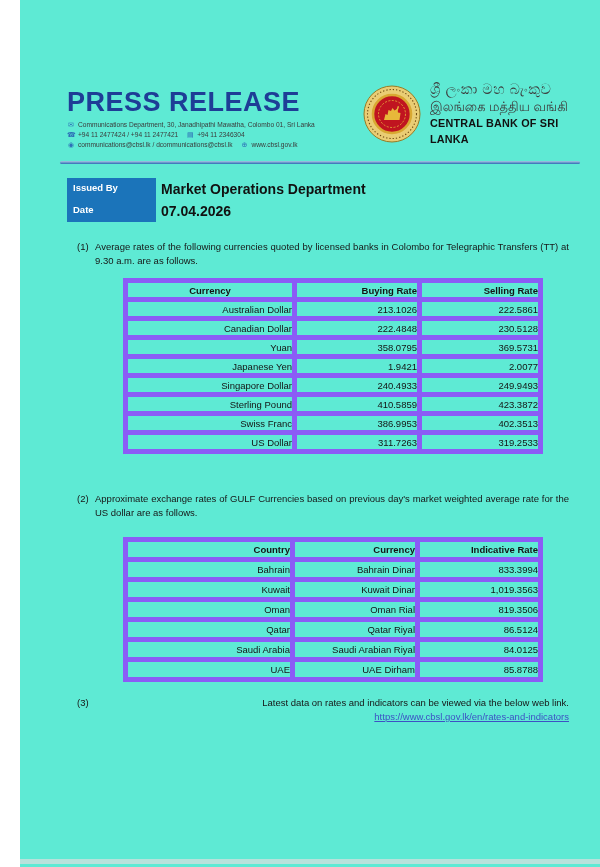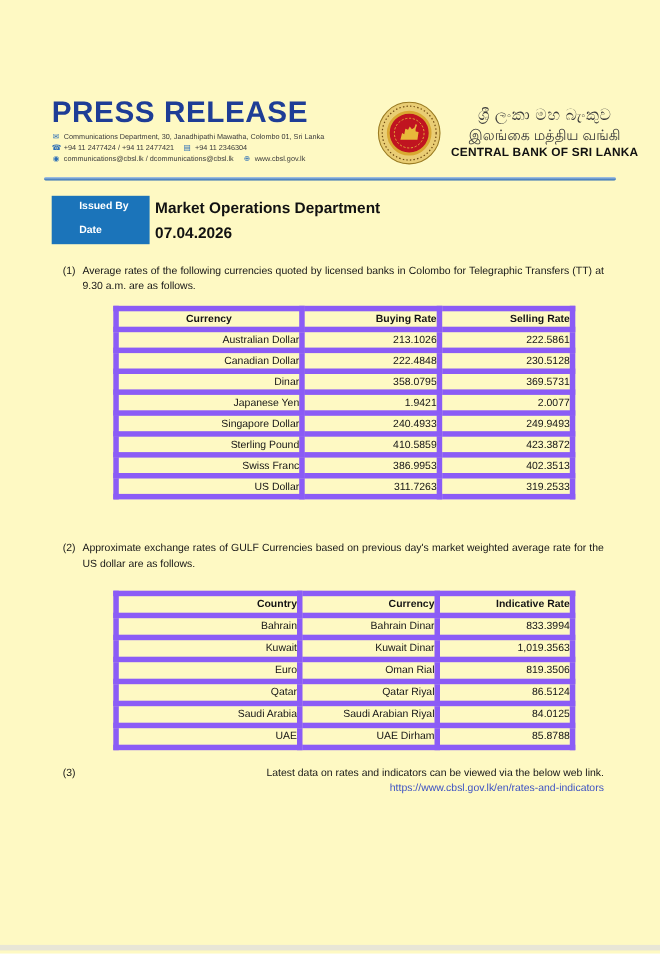--- a/index.html
+++ b/index.html
@@ -4,66 +4,66 @@
 <style>
   * { margin: 0; padding: 0; box-sizing: border-box; }
   html, body { background: #ffffff; }
   body {
     width: 600px; height: 867px;
     font-family: "Liberation Sans", "DejaVu Sans", sans-serif;
     color: #1a1a1a;
     position: relative;
     overflow: hidden;
   }
-  .page { position: absolute; inset: 0; background: #fef9c3; }
+  .page { position: absolute; inset: 0; background: #5eead4; margin-left: 20px; }
 
   
   .masthead { position: absolute; left: 47px; top: 88px; width: 300px; }
   .press-title {
     font-size: 27px; font-weight: bold; letter-spacing: 0.5px;
     color: #1e3d96; line-height: 28px; white-space: nowrap;
   }
   .contact-lines { margin-top: 4px; font-size: 6.6px; line-height: 10px; color: #3a3a3a; }
   .contact-row { white-space: nowrap; display: flex; align-items: center; gap: 3px; }
   .c-icon { color: #2d6fb7; font-size: 7px; display: inline-block; width: 8px; text-align: center; }
   .c-sep { display: inline-block; width: 2px; }
 
-  .logo-block { position: absolute; left: 343px; top: 92px; display: flex; align-items: center; text-align: center; }
+  .logo-block { position: absolute; left: 343px; top: 80px; display: flex; align-items: center; }
   .seal { width: 58px; height: 58px; flex: 0 0 auto; }
   .bank-names { margin-left: 9px; }
   .bank-sinhala { font-size: 14.5px; color: #3d3d3d; line-height: 18px; letter-spacing: 0.5px; }
   .bank-tamil { font-size: 13px; color: #3d3d3d; line-height: 17px; }
   .bank-english { font-size: 10.8px; font-weight: bold; color: #111; line-height: 16px; letter-spacing: 0.2px; }
 
   .header-rule {
     position: absolute; left: 40px; top: 161px; width: 520px; height: 3px;
     background: linear-gradient(to bottom, #a9c6e4, #2f6db4);
     border-radius: 2px;
   }
 
   
   .meta-row { position: absolute; left: 47px; display: flex; align-items: center; }
   .meta-row.r1 { top: 178px; }
   .meta-row.r2 { top: 200px; }
   .meta-label {
     width: 89px; height: 22px; background: #1b74ba; color: #fff;
-    font-size: 9.5px; font-weight: bold; line-height: 19px; padding-left: 25px;
+    font-size: 9.5px; font-weight: bold; line-height: 19px; padding-left: 6px;
   }
   .meta-value { margin-left: 5px; font-size: 14px; font-weight: bold; color: #111; line-height: 19px; }
 
   
   .para { position: absolute; left: 57px; width: 492px; display: flex; font-size: 9.5px; line-height: 13.5px; color: #161616; }
   .para .num { flex: 0 0 18px; }
   .para .ptext { flex: 1; text-align: justify; }
   .para.p1 { top: 240px; }
   .para.p2 { top: 492px; }
   .para.p3 { top: 696px; }
   .weblink {
     display: inline-block; margin-top: 0.5px;
-    color: #3d52c4; cursor: pointer; padding-left: 24px;
+    color: #3d52c4; text-decoration: underline; cursor: pointer; padding-left: 24px;
   }
 
   
   table { border-collapse: collapse; position: absolute; left: 103px; table-layout: fixed; }
   th, td { border: 5px solid #8b5cf6; font-size: 9.5px; color: #141414; overflow: hidden; white-space: nowrap; }
   th { font-weight: bold; }
   .tbl-tt { top: 278px; width: 415px; }
   .tbl-tt th, .tbl-tt td { height: 19px; }
   .tbl-tt col.c1 { width: 169px; } .tbl-tt col.c2 { width: 125px; } .tbl-tt col.c3 { width: 121px; }
   .tbl-gulf { top: 537px; width: 415px; }
@@ -152,21 +152,21 @@
       <td class="cell-left">Australian Dollar</td>
       <td class="cell-right">213.1026</td>
       <td class="cell-right">222.5861</td>
     </tr>
     <tr>
       <td class="cell-left">Canadian Dollar</td>
       <td class="cell-right">222.4848</td>
       <td class="cell-right">230.5128</td>
     </tr>
     <tr>
-      <td class="cell-left">Dinar</td>
+      <td class="cell-left">Yuan</td>
       <td class="cell-right">358.0795</td>
       <td class="cell-right">369.5731</td>
     </tr>
     <tr>
       <td class="cell-left">Japanese Yen</td>
       <td class="cell-right">1.9421</td>
       <td class="cell-right">2.0077</td>
     </tr>
     <tr>
       <td class="cell-left">Singapore Dollar</td>
@@ -212,21 +212,21 @@
       <td class="cell-left">Bahrain</td>
       <td class="cell-left">Bahrain Dinar</td>
       <td class="cell-right">833.3994</td>
     </tr>
     <tr>
       <td class="cell-left">Kuwait</td>
       <td class="cell-left">Kuwait Dinar</td>
       <td class="cell-right">1,019.3563</td>
     </tr>
     <tr>
-      <td class="cell-left">Euro</td>
+      <td class="cell-left">Oman</td>
       <td class="cell-left">Oman Rial</td>
       <td class="cell-right">819.3506</td>
     </tr>
     <tr>
       <td class="cell-left">Qatar</td>
       <td class="cell-left">Qatar Riyal</td>
       <td class="cell-right">86.5124</td>
     </tr>
     <tr>
       <td class="cell-left">Saudi Arabia</td>

